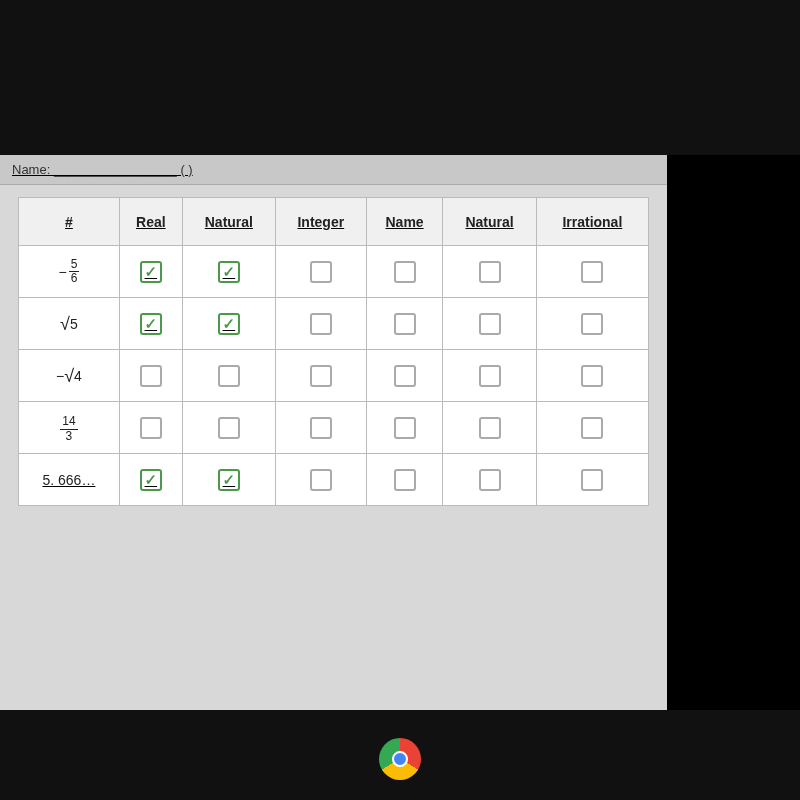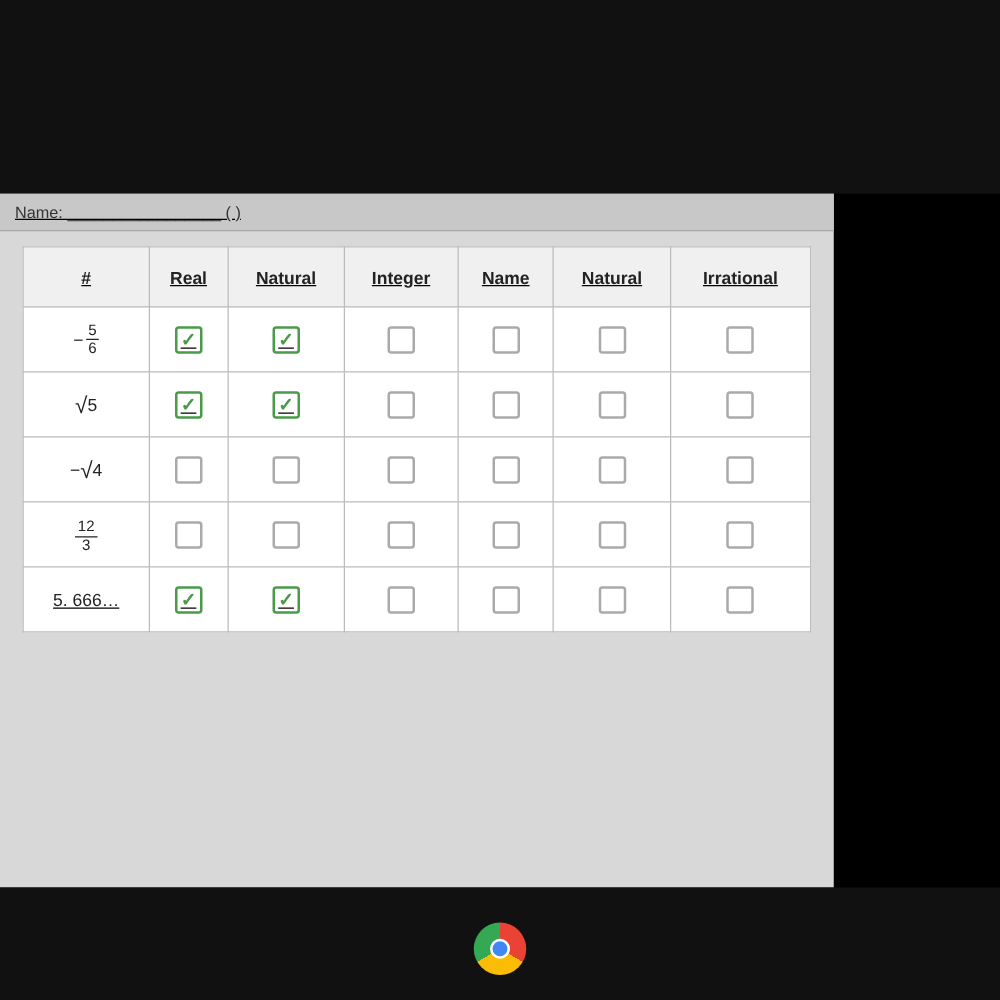--- a/index.html
+++ b/index.html
@@ -329,21 +329,21 @@
                 <div class="cb-container">
                   <div class="cb"></div>
                 </div>
               </td>
           </tr>
 
 
           <tr>
             <td class="num-cell">
               <span class="fraction">
-                <span class="numer">12</span>
+                <span class="numer">14</span>
                 <span class="denom">3</span>
               </span>
             </td>
             <td>
                 <div class="cb-container">
                   <div class="cb"></div>
                 </div>
               </td>
             <td>
                 <div class="cb-container">

